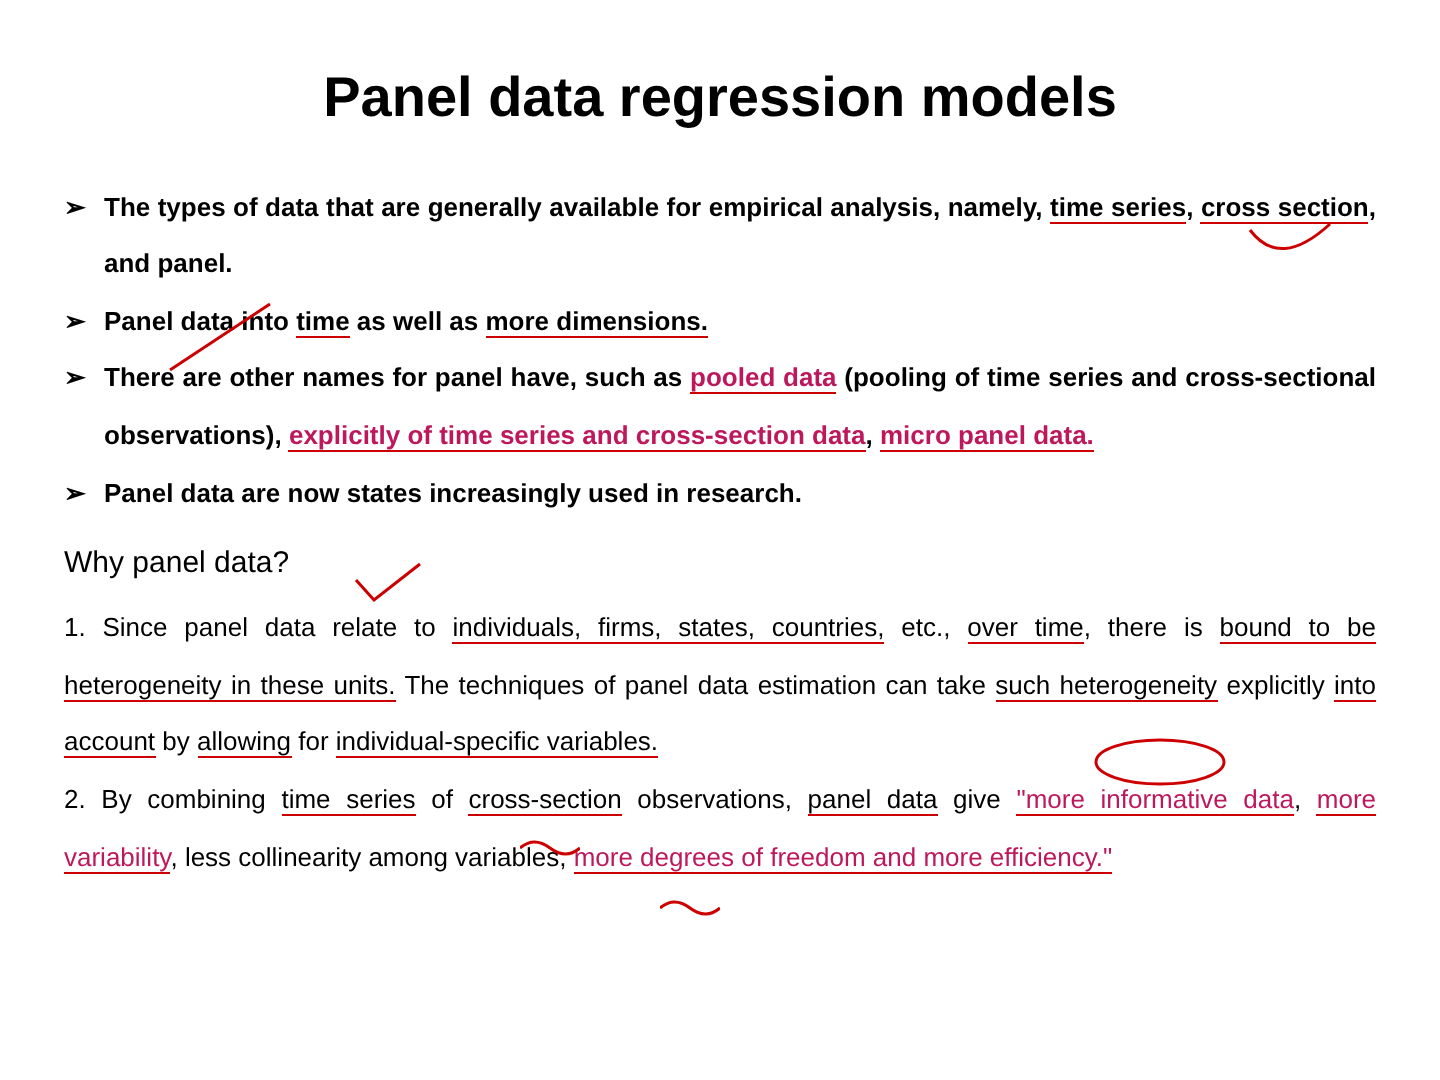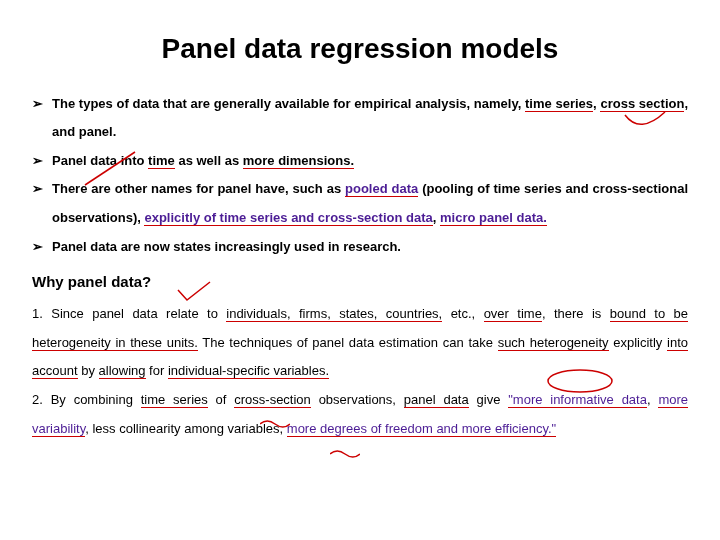--- a/index.html
+++ b/index.html
@@ -28,30 +28,30 @@
     position: relative;
     font-weight: bold;
   }
   .bullet::before {
     content: "➢";
     position: absolute;
     left: 0;
     top: 0;
   }
   .section-head {
-    font-weight: bold;
+    font-weight: normal;
     font-size: 15px;
     margin: 4px 0 2px 0;
   }
   .para {
     text-align: justify;
     margin: 0;
   }
   .uline { border-bottom: 1.5px solid #c00; }
-  .red { color: #4c1d95; }
+  .red { color: #be185d; }
   svg.mark { position: absolute; pointer-events: none; }
 </style>
 </head>
 <body>
 
 <h1>Panel data regression models</h1>
 
 <p class="bullet">
   <span>The types of data that are generally available for empirical analysis, namely, </span><span class="uline">time series</span><span>, </span><span class="uline">cross section</span><span>, and panel.</span>
 </p>

